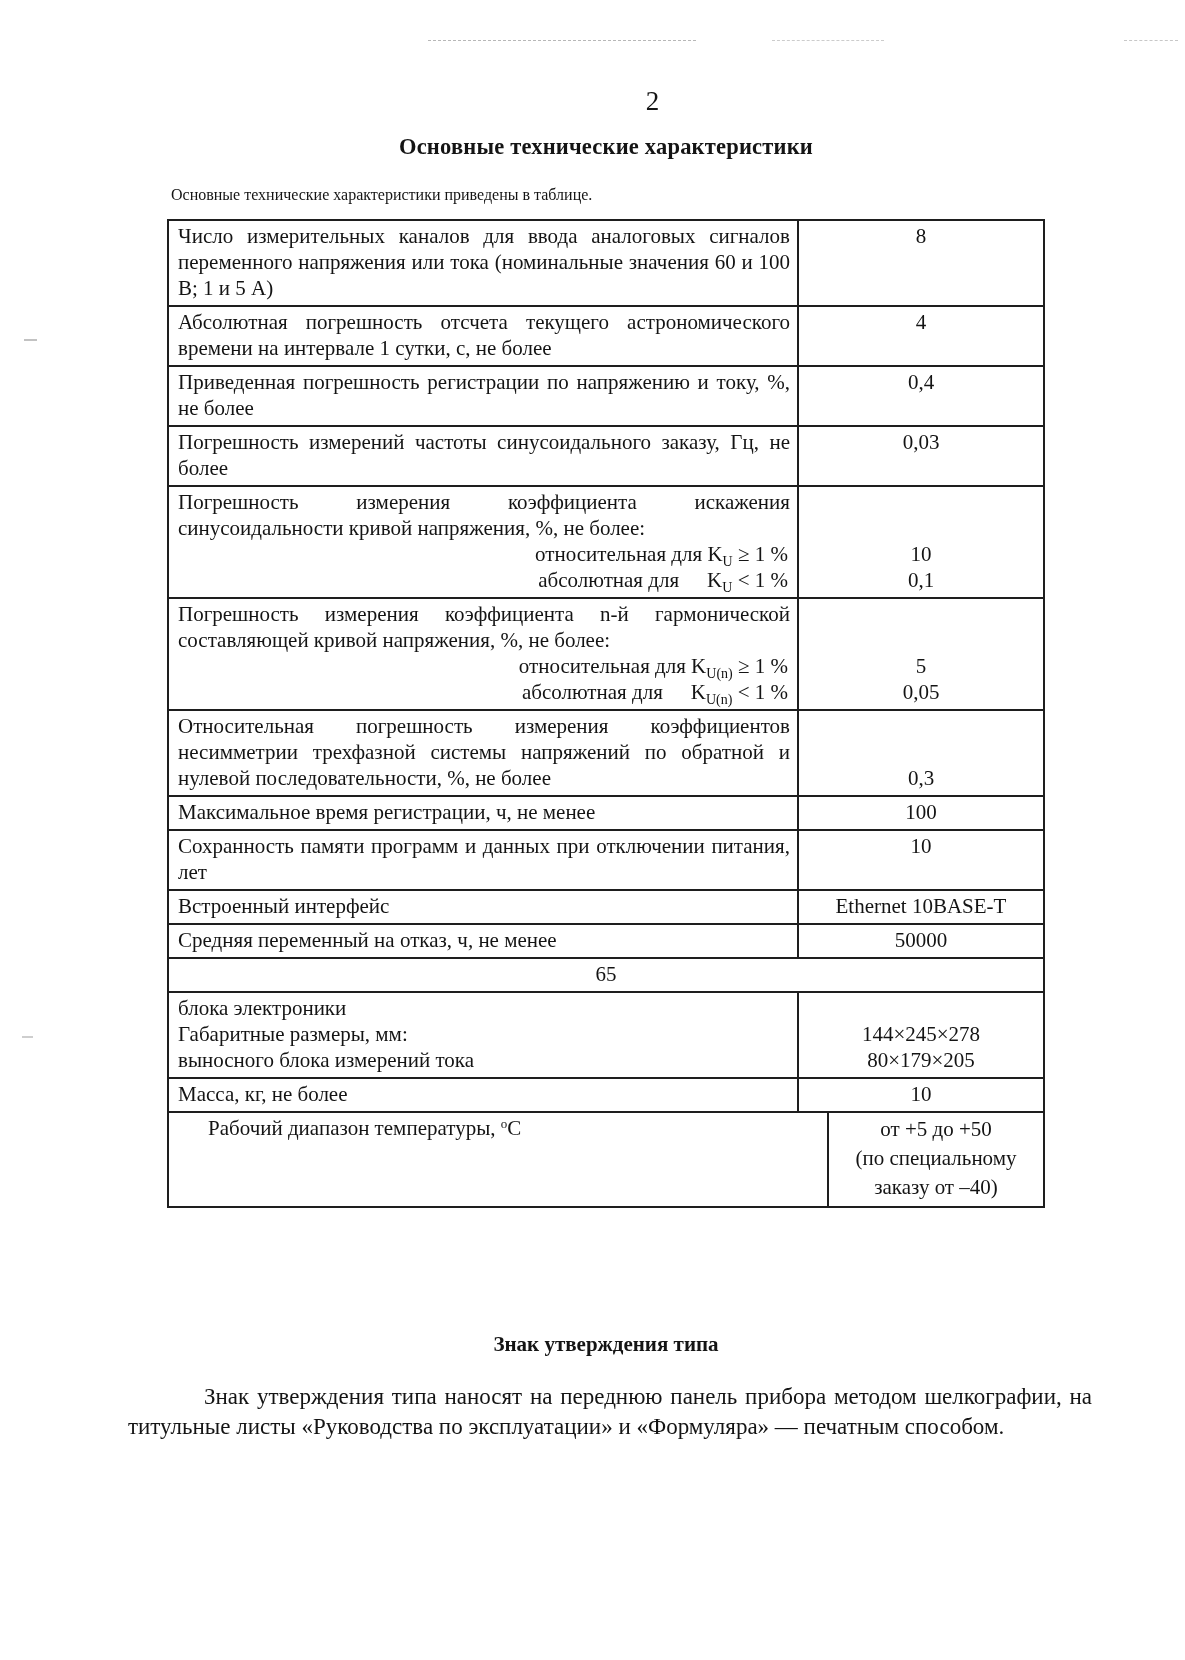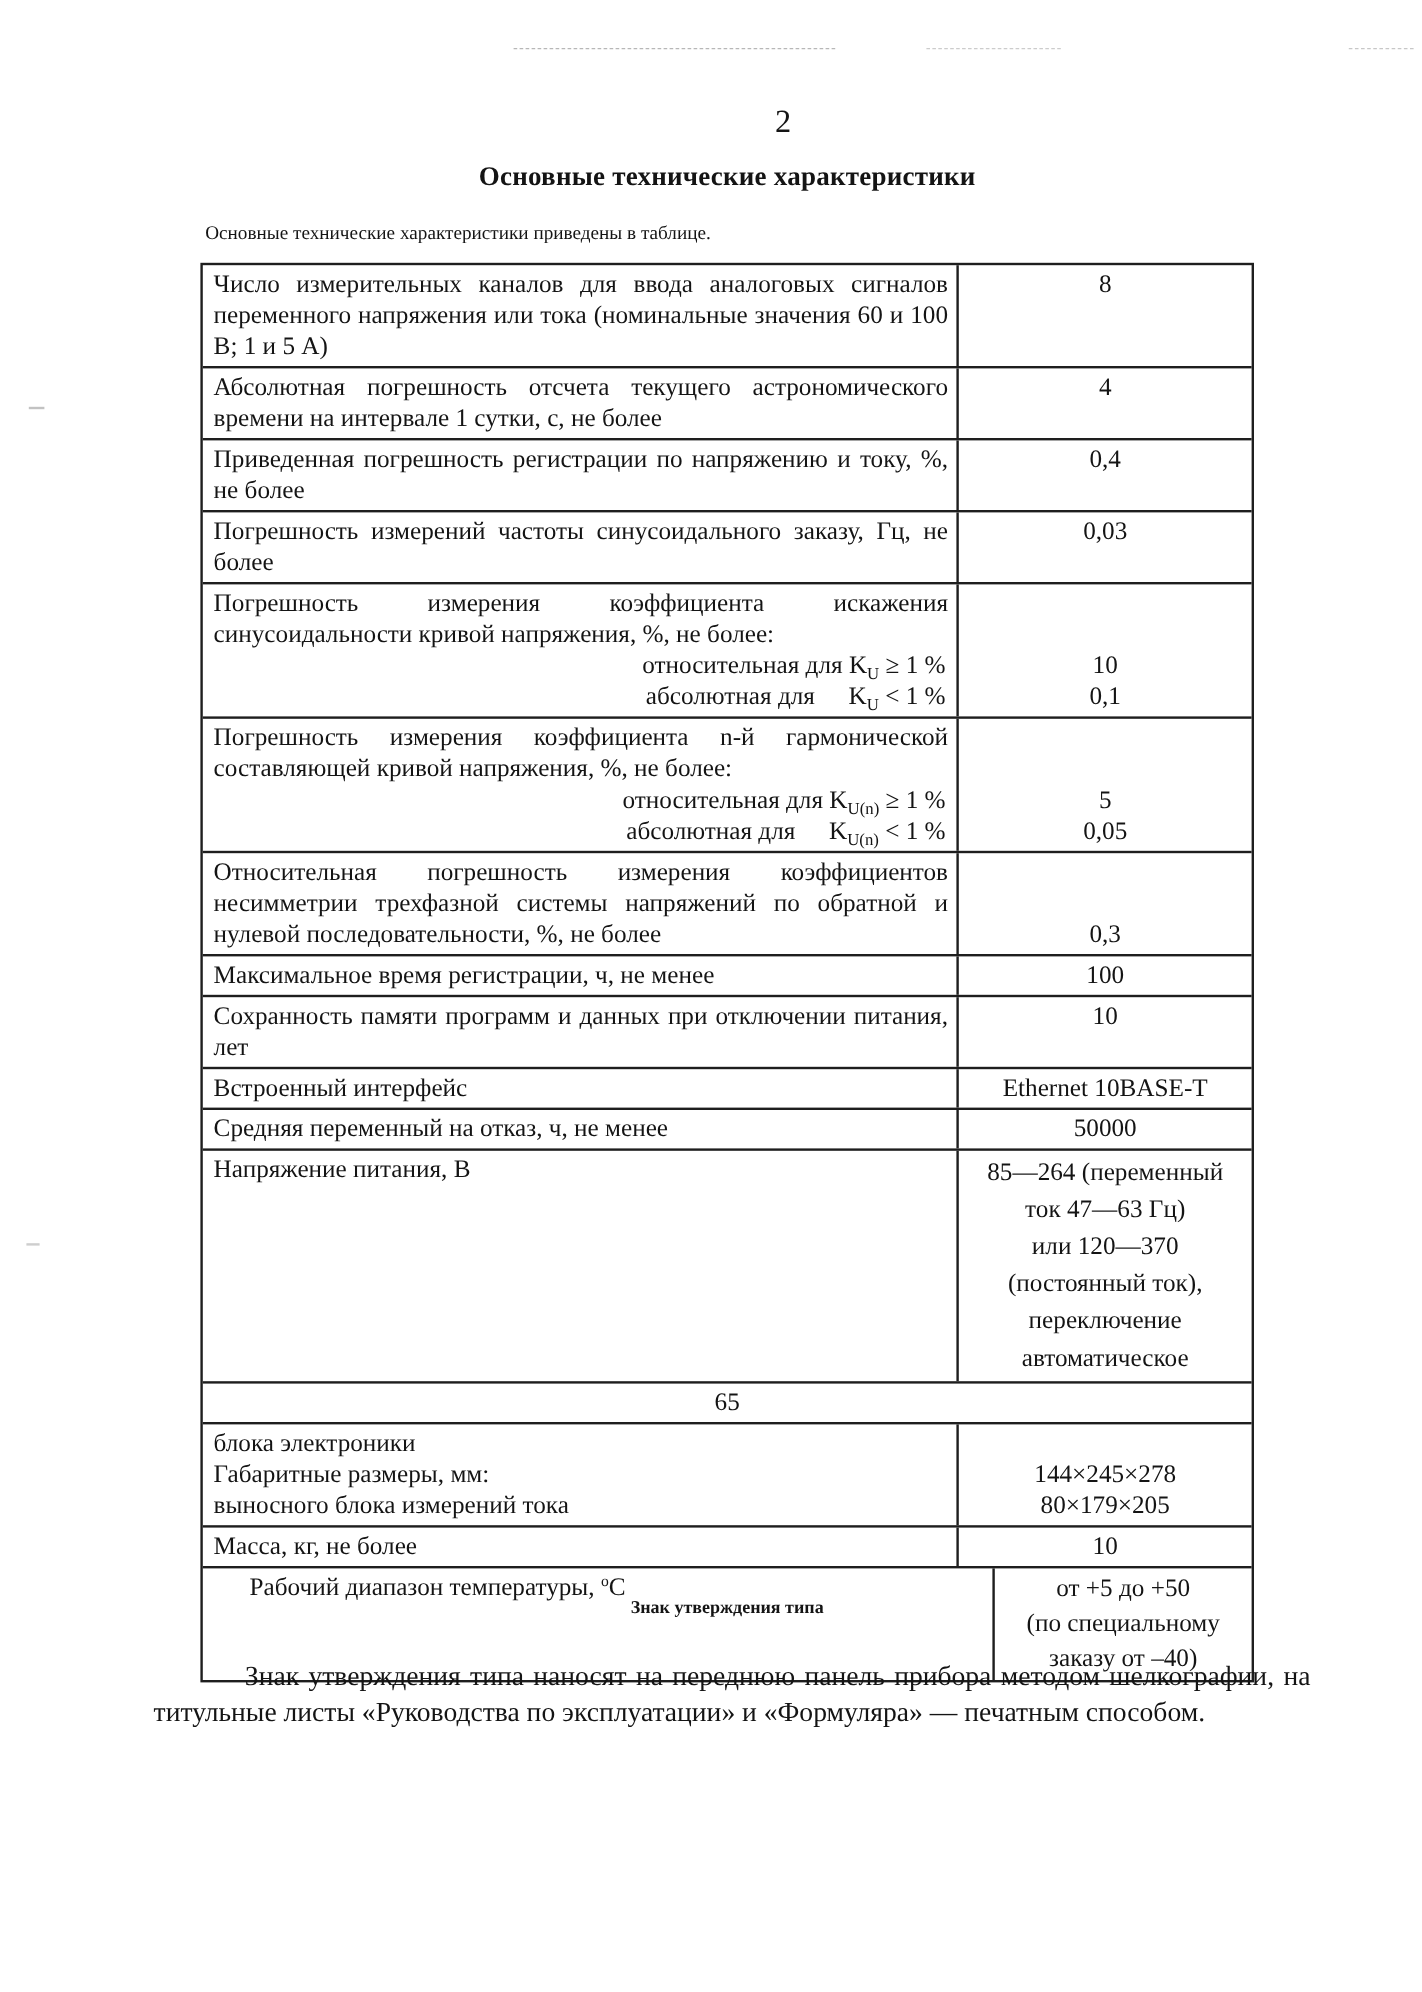--- a/index.html
+++ b/index.html
@@ -60,21 +60,21 @@
   .sub-line { text-align: right; padding-right: 2px; }
   .gap { display: inline-block; width: 28px; }
   sub { font-size: 14px; line-height: 0; vertical-align: -5px; }
   sup { font-size: 13px; line-height: 0; vertical-align: 7px; }
   .vl { display: block; }
   .lh31 .vl { line-height: 31px; }
   .lh29 .vl { line-height: 29px; }
 
   .sec-heading {
     position: absolute; top: 1332px; left: 167px; width: 878px;
-    text-align: center; font-weight: bold; font-size: 15px;
+    text-align: center; font-weight: bold; font-size: 21px;
   }
   .sec-para {
     position: absolute; top: 1382px; left: 128px; width: 964px;
     font-size: 23px; line-height: 30px;
     text-align: justify; text-indent: 76px;
   }
 </style>
 </head>
 <body>
 
@@ -152,31 +152,20 @@
   <div class="tr">
     <div class="td-l single">Встроенный интерфейс</div>
     <div class="td-r">Ethernet 10BASE-T</div>
   </div>
 
   <div class="tr">
     <div class="td-l single">Средняя переменный на отказ, ч, не менее</div>
     <div class="td-r">50000</div>
   </div>
 
-  <div class="tr">
-    <div class="td-l single">Напряжение питания, В</div>
-    <div class="td-r lh31">
-      <span class="vl">85—264 (переменный</span>
-      <span class="vl">ток 47—63 Гц)</span>
-      <span class="vl">или 120—370</span>
-      <span class="vl">(постоянный ток),</span>
-      <span class="vl">переключение</span>
-      <span class="vl">автоматическое</span>
-    </div>
-  </div>
 
   <div class="tr">
     <div class="td-r">65</div>
   </div>
 
   <div class="tr">
     <div class="td-l single">
       <div>блока электроники</div>
       <div>Габаритные размеры, мм:</div>
       <div>выносного блока измерений тока</div>

